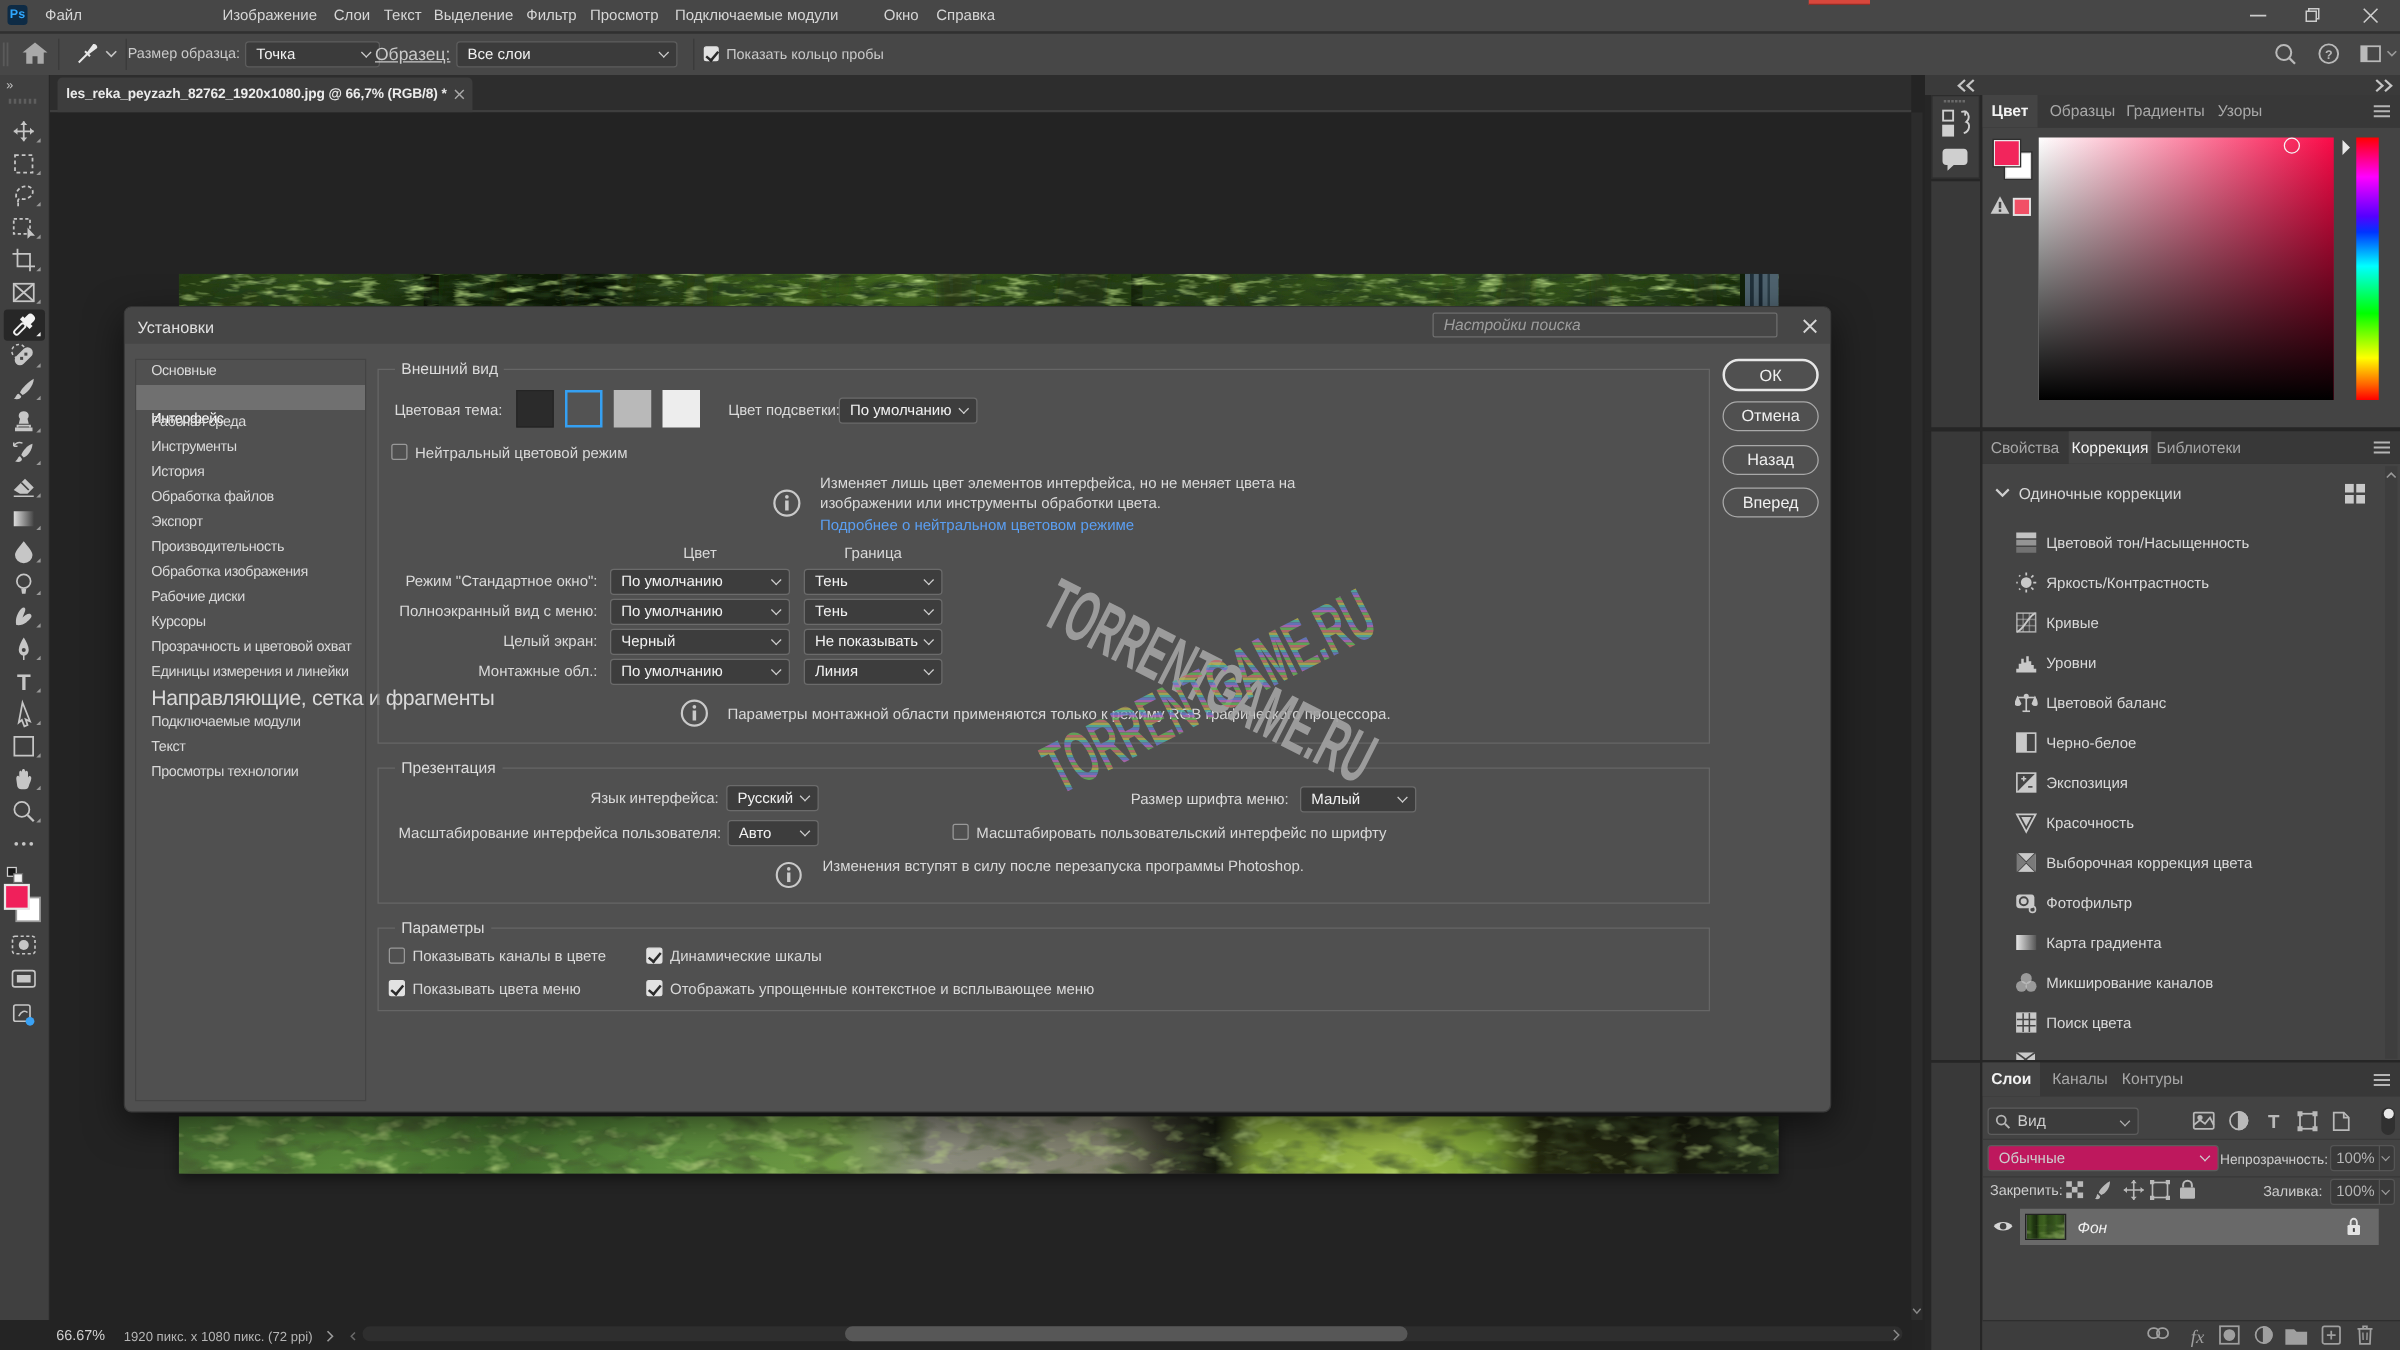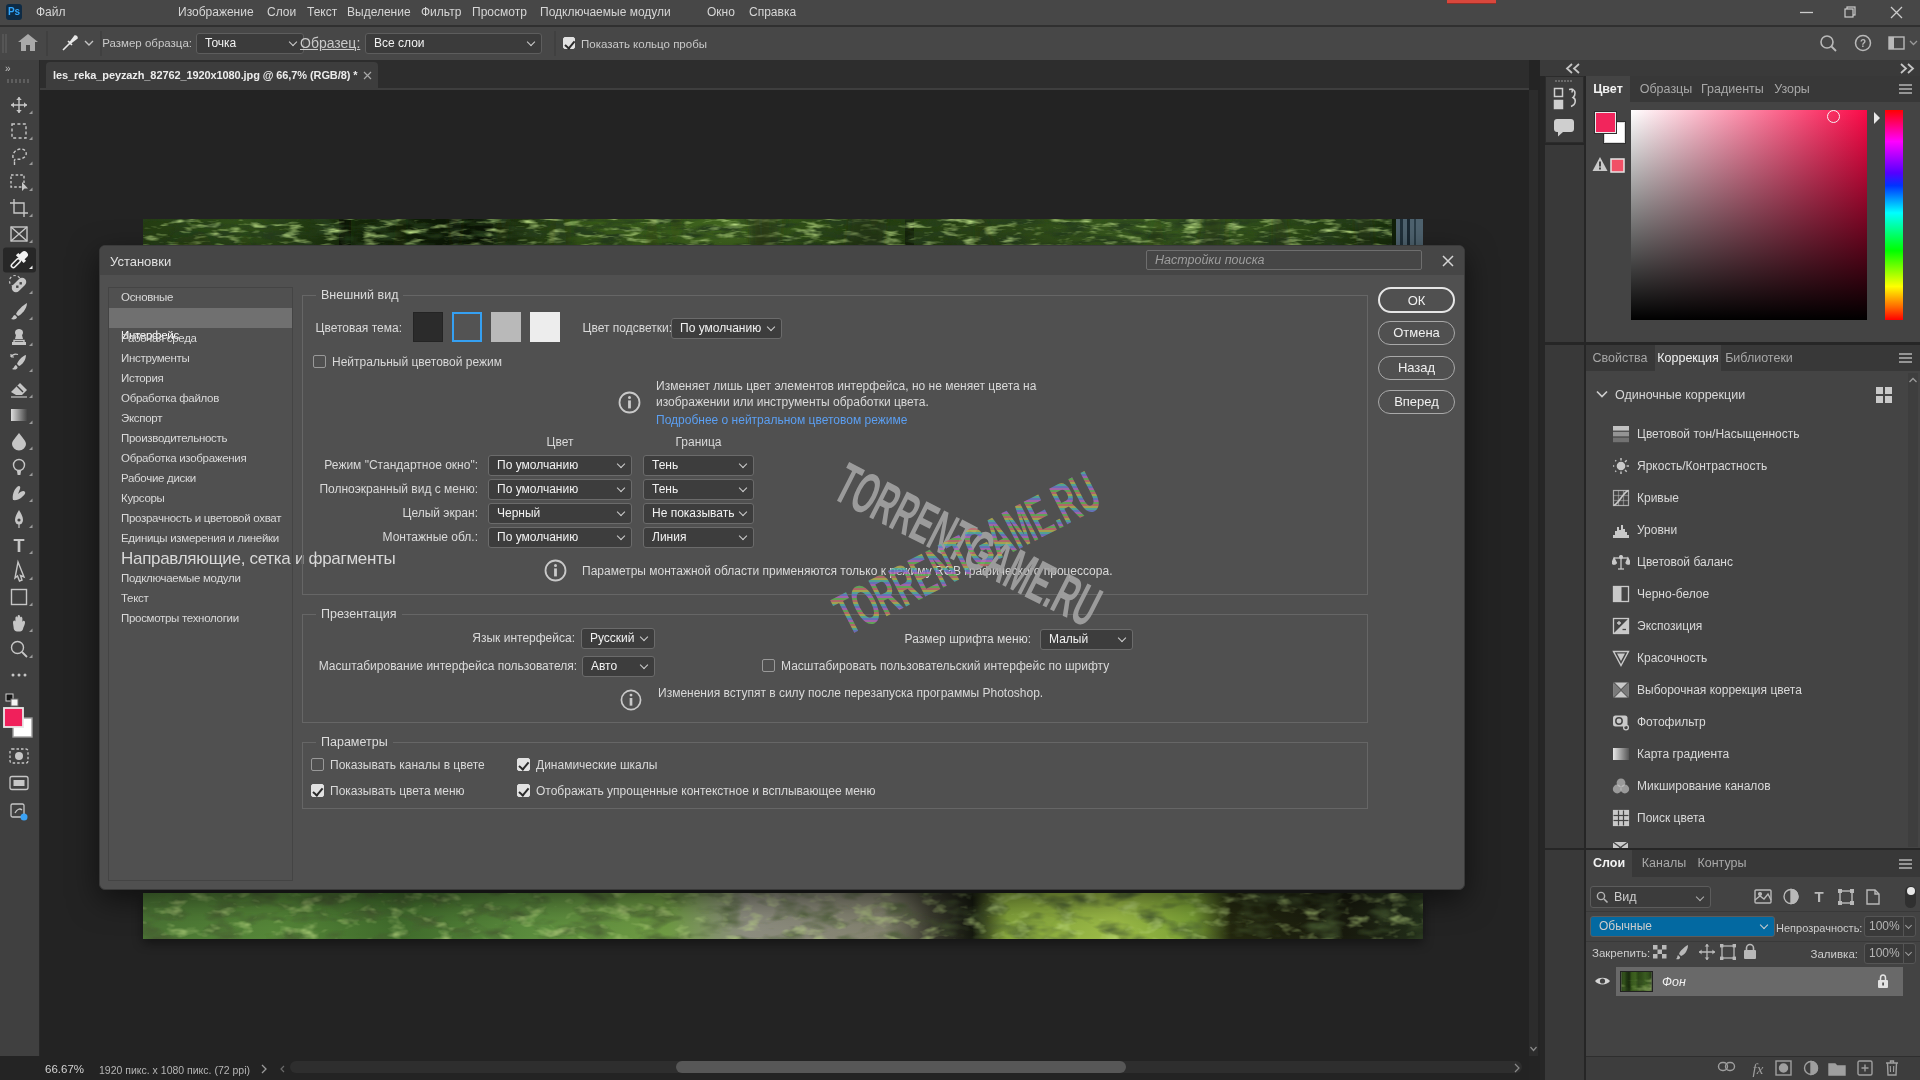--- a/index.html
+++ b/index.html
@@ -751,21 +751,21 @@
         <rect x="100" y="15" width="4" height="4"></rect>
       </g>
     <path d="M117 4 L125 4 L129 8 L129 18 L117 18 Z"></path>
       <path d="M125 4 L125 8 L129 8"></path>
   </g>
 </svg>
 <div class="abs" style="left:1905px;top:886px;width:11px;height:22px;background:#303030;border-radius:6px;"></div>
 <div class="abs" style="left:1906.5px;top:887px;width:8px;height:8px;background:#e8e8e8;border-radius:50%;"></div>
 <div class="abs" style="left:1586px;top:911px;width:334px;height:1px;background:#393939;"></div>
 
-<div class="dd" style="left:1590px;top:916px;width:185px;height:21px;background:#0369a1;border-color:#5c5c5c;color:#cdcdcd;">Обычные<span class="chev"></span></div>
+<div class="dd" style="left:1590px;top:916px;width:185px;height:21px;background:#be185d;border-color:#5c5c5c;color:#cdcdcd;">Обычные<span class="chev"></span></div>
 <div class="rlbl" style="left:1776px;top:921px;width:86px;color:#cdcdcd;font-size:11px;">Непрозрачность:</div>
 <div class="abs" style="left:1864px;top:916px;width:52px;height:21px;background:#3a3a3a;border:1px solid #555;border-radius:3px;"></div>
 <div class="abs" style="left:1869px;top:919px;color:#b5b5b5;font-size:12px;">100%</div>
 <div class="abs" style="left:1903px;top:916px;width:13px;height:21px;border-left:1px solid #555;"></div>
 <div class="abs" style="left:1906px;top:923px;width:5px;height:5px;border-right:1.3px solid #9e9e9e;border-bottom:1.3px solid #9e9e9e;transform:rotate(45deg);"></div>
 <div class="abs" style="left:1586px;top:941px;width:334px;height:1px;background:#393939;"></div>
 
 <div class="abs" style="left:1592px;top:947px;color:#cdcdcd;font-size:11.5px;">Закрепить:</div>
 <svg class="abs" style="left:1650px;top:943px;" width="110" height="18" viewBox="0 0 110 18">
   <g fill="#b9b9b9">

